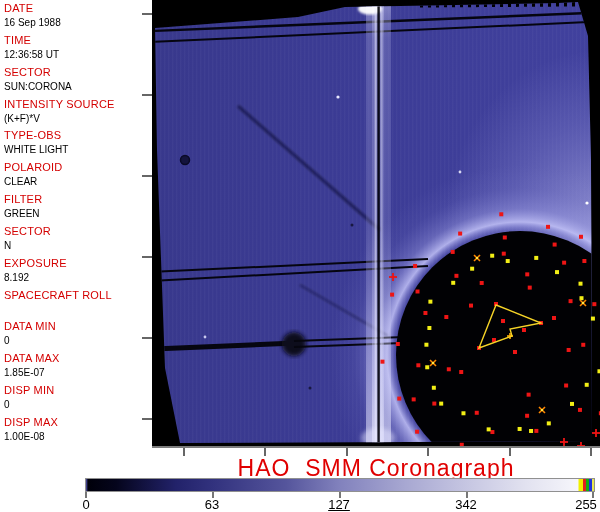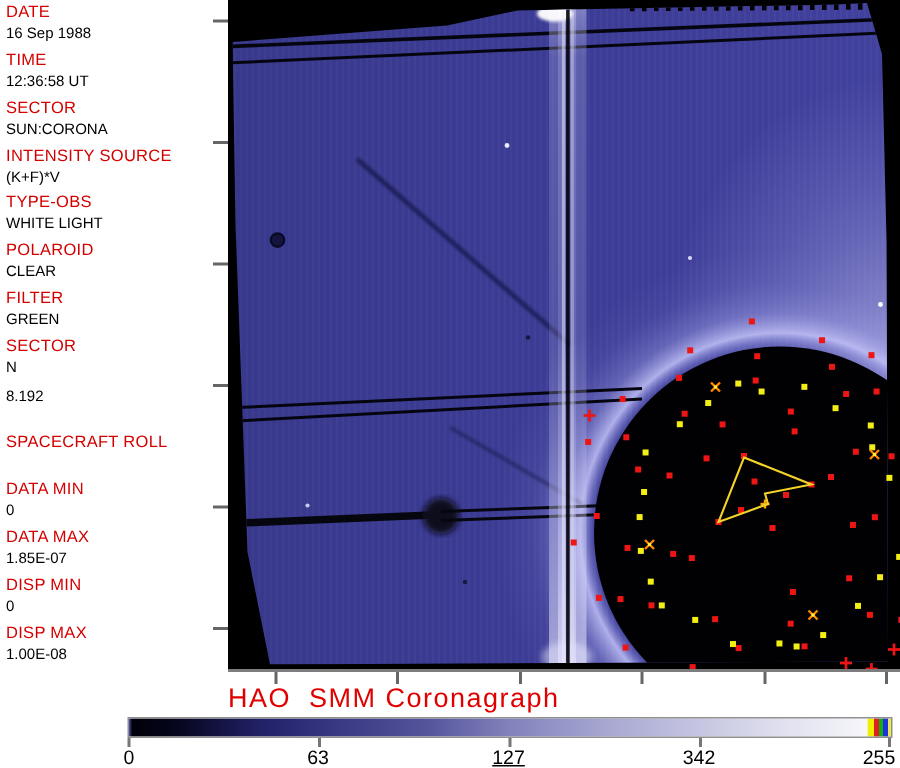--- a/index.html
+++ b/index.html
@@ -10,22 +10,22 @@
   .meta-entry{height:31.85px;padding-left:4px;box-sizing:border-box;padding-top:2px;}
   .meta-label{color:#d40000;font-size:11px;line-height:13px;letter-spacing:.2px;white-space:pre;}
   .meta-value{color:#000000;font-size:10px;line-height:15px;white-space:pre;}
   .axis-tick-left{position:absolute;width:10px;height:2px;background:#666;right:0;}
   
   #image-panel{position:absolute;left:152px;top:0;width:448px;height:446px;background:#000;
                border-bottom:2px solid #7d7d7d;}
   #image-panel svg{display:block;}
   .axis-tick-bottom{position:absolute;width:2px;height:8px;background:#666;top:448px;}
   
-  #plot-title{position:absolute;left:152px;top:455px;width:448px;
-              color:#e00000;font-size:18px;letter-spacing:1px;white-space:pre;}
+  #plot-title{position:absolute;left:152px;top:455px;width:448px;text-align:center;
+              color:#e00000;font-size:23px;letter-spacing:1px;white-space:pre;}
   
   #colorbar{position:absolute;left:85px;top:478px;width:510px;height:14px;
             border:1px solid #909090;box-sizing:border-box;
             background:linear-gradient(to right,
               #5555b5 0px,#00000a 2px,#05051c 30px,#22226a 90px,#32327e 127px,
               #55559c 200px,#8282bd 254px,#a8a8d2 320px,#c6c6e2 381px,
               #e2e2f0 440px,#f6f6fb 492px,
               #f0f000 493px,#f0f000 497px,#e02020 497px,#e02020 500px,
               #10b010 500px,#10b010 503px,#2030dd 503px,#2030dd 506px,
               #e8e850 506px,#e8e850 510px);}
@@ -64,20 +64,21 @@
     </div>
     <div class="meta-entry">
       <div class="meta-label">FILTER</div>
       <div class="meta-value">GREEN</div>
     </div>
     <div class="meta-entry">
       <div class="meta-label">SECTOR</div>
       <div class="meta-value">N</div>
     </div>
     <div class="meta-entry">
+      <div class="meta-label">EXPOSURE</div>
       <div class="meta-value">8.192</div>
     </div>
     <div class="meta-entry">
       <div class="meta-label">SPACECRAFT ROLL</div>
     </div>
     <div class="meta-entry">
       <div class="meta-label">DATA MIN</div>
       <div class="meta-value">0</div>
     </div>
     <div class="meta-entry">

